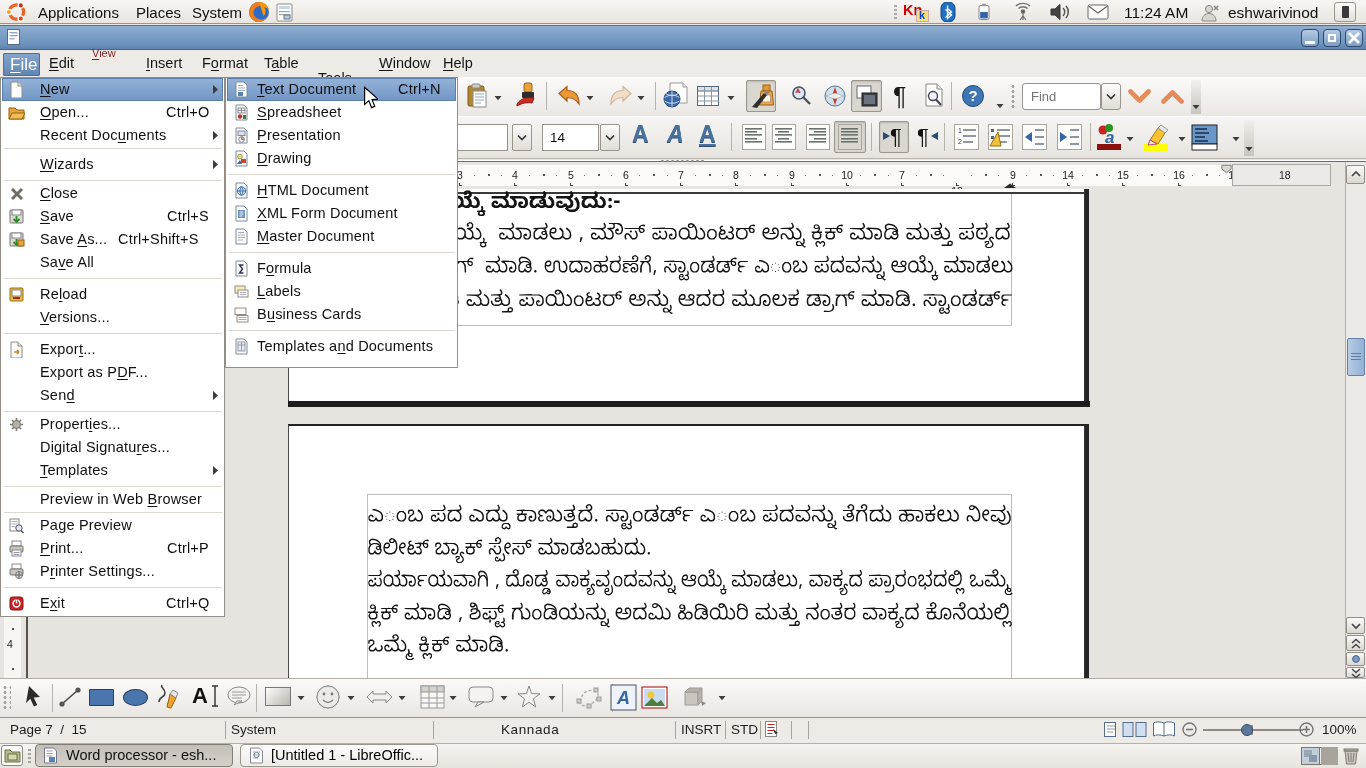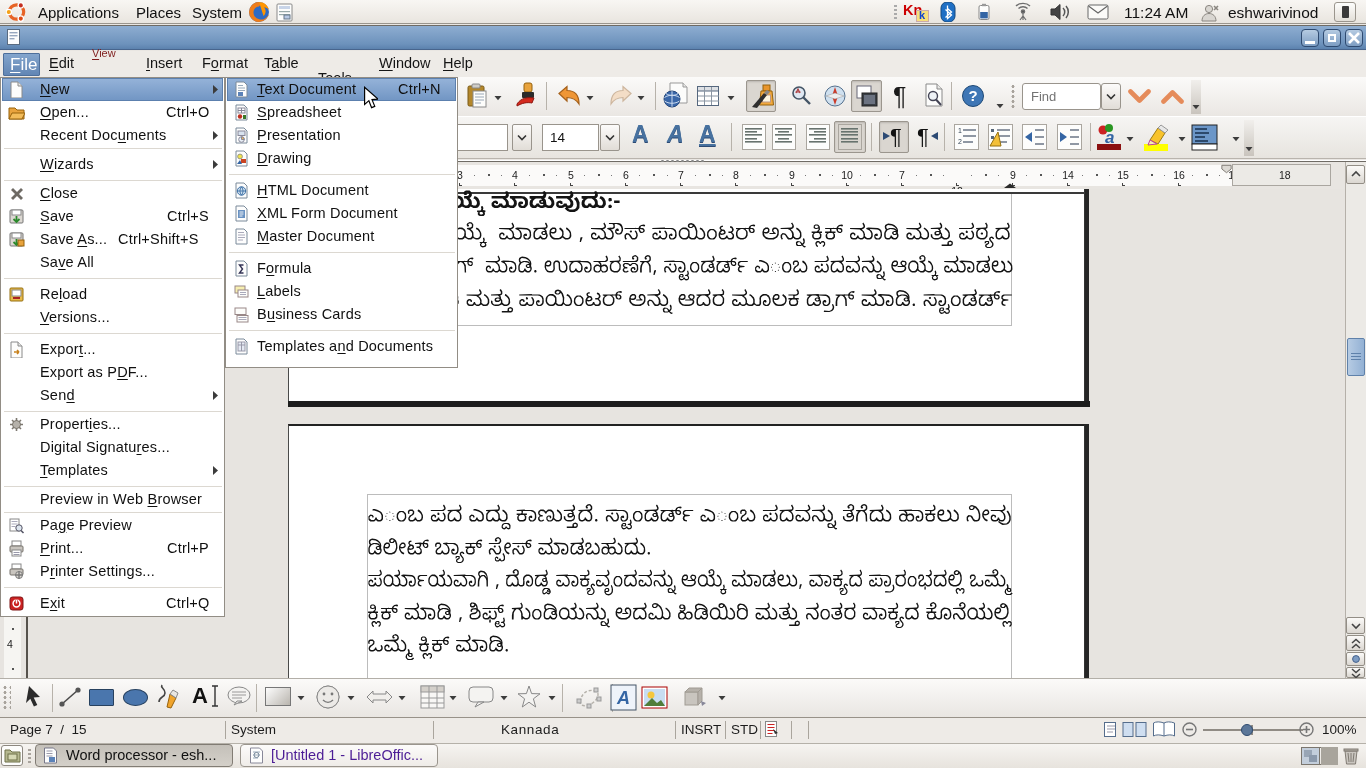--- a/index.html
+++ b/index.html
@@ -625,21 +625,21 @@
     <path d="M3.5 4h6M3.5 6.5h6M3.5 9h6" stroke="#99a" stroke-width="1"></path>
     <rect x="6" y="10" width="6" height="5" fill="#5b82b8"></rect>
   </svg>
 <div class="txt" style="left:66px;top:747px;font-size:14.5px;color:#111">Word processor - esh...</div>
 <div class="ab" style="left:240px;top:744px;width:198px;height:23px;background:linear-gradient(#fcfbfa,#efece8);border:1px solid #9a958d;border-radius:4px"></div>
 <svg class="ab" style="left:249px;top:747px" width="15" height="17" viewBox="0 0 15 17">
     <path d="M1.5 1h9l3 3v12h-12z" fill="#fdfdfd" stroke="#889"></path>
     <path d="M4 5h7M4 8h7M4 11h5" stroke="#9ab" stroke-width="1"></path>
     <circle cx="7.5" cy="8" r="2.5" fill="none" stroke="#789"></circle>
   </svg>
-<div class="txt" style="left:271px;top:747px;font-size:14.5px;color:#4c1d95">[Untitled 1 - LibreOffic...</div>
+<div class="txt" style="left:271px;top:747px;font-size:14.5px;color:#000000">[Untitled 1 - LibreOffic...</div>
 <div class="ab" style="left:1301px;top:747px;width:37px;height:18px;border:1px solid #7b766e"></div>
 <div class="ab" style="left:1301px;top:747px;width:19px;height:18px;background:#c3cedb;border:1px solid #7b766e"></div>
 <div class="ab" style="left:1304px;top:750px;width:8px;height:7px;background:#98a5b5"></div>
 <div class="ab" style="left:1309px;top:755px;width:8px;height:7px;background:#8b99ab"></div>
 <div class="ab" style="left:1321px;top:747px;width:17px;height:18px;background:#a8a49c"></div>
 <svg class="ab" style="left:1342px;top:746px" width="18" height="20" viewBox="0 0 18 20">
     <path d="M3 5h12l-1.5 13h-9z" fill="#c9c5bf" stroke="#807b73"></path>
     <rect x="2" y="3" width="14" height="2" fill="#b0aba4" stroke="#807b73"></rect>
     <path d="M6 7l1 9M9 7v9M12 7l-1 9" stroke="#807b73"></path>
   </svg>

